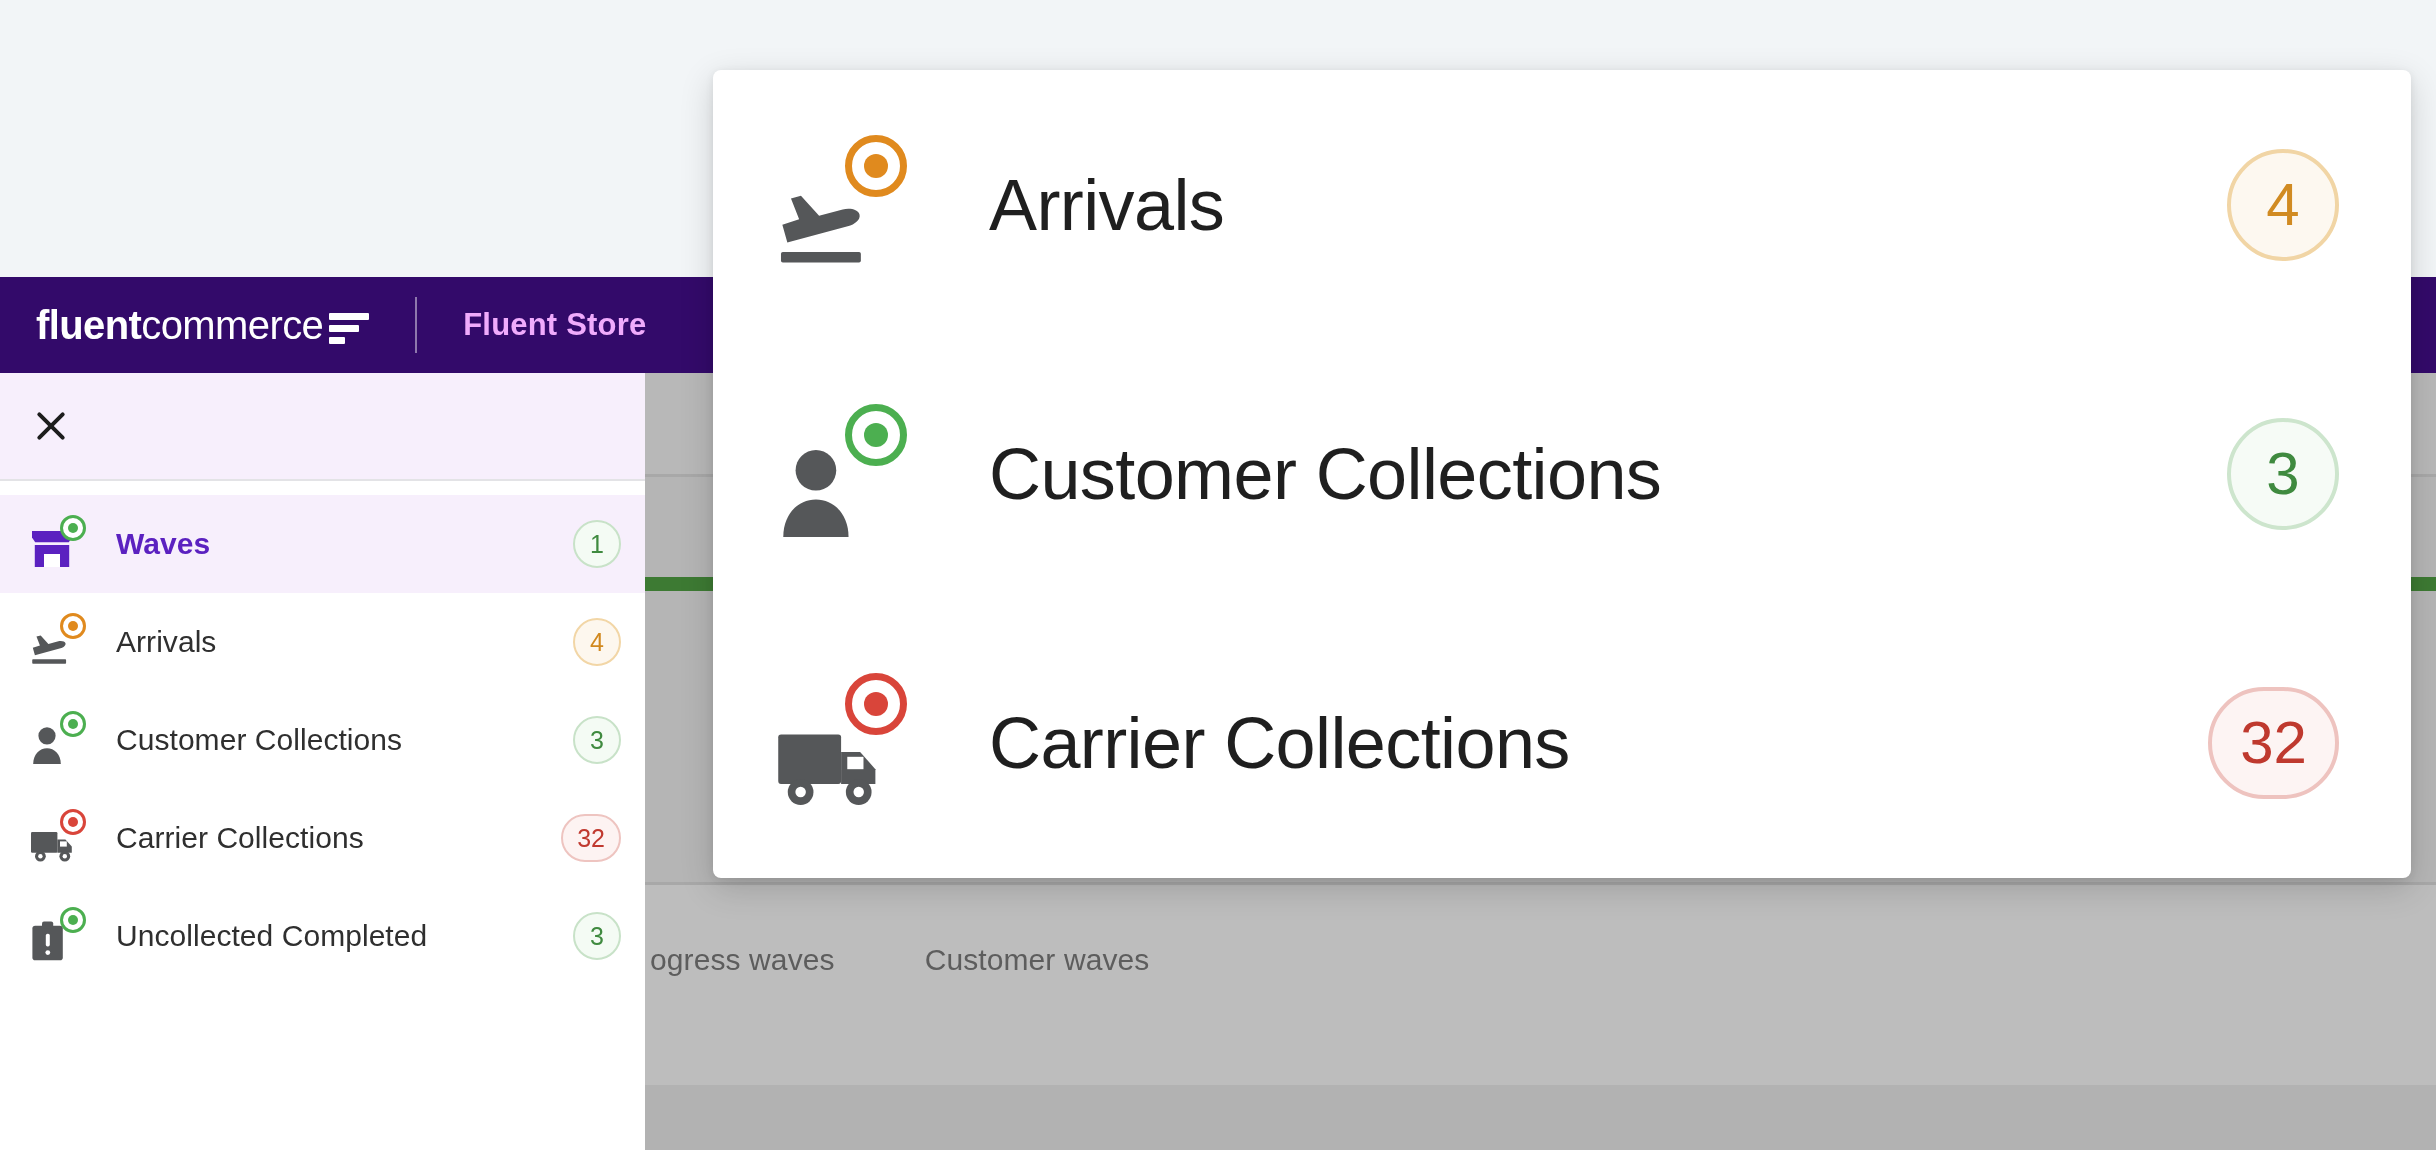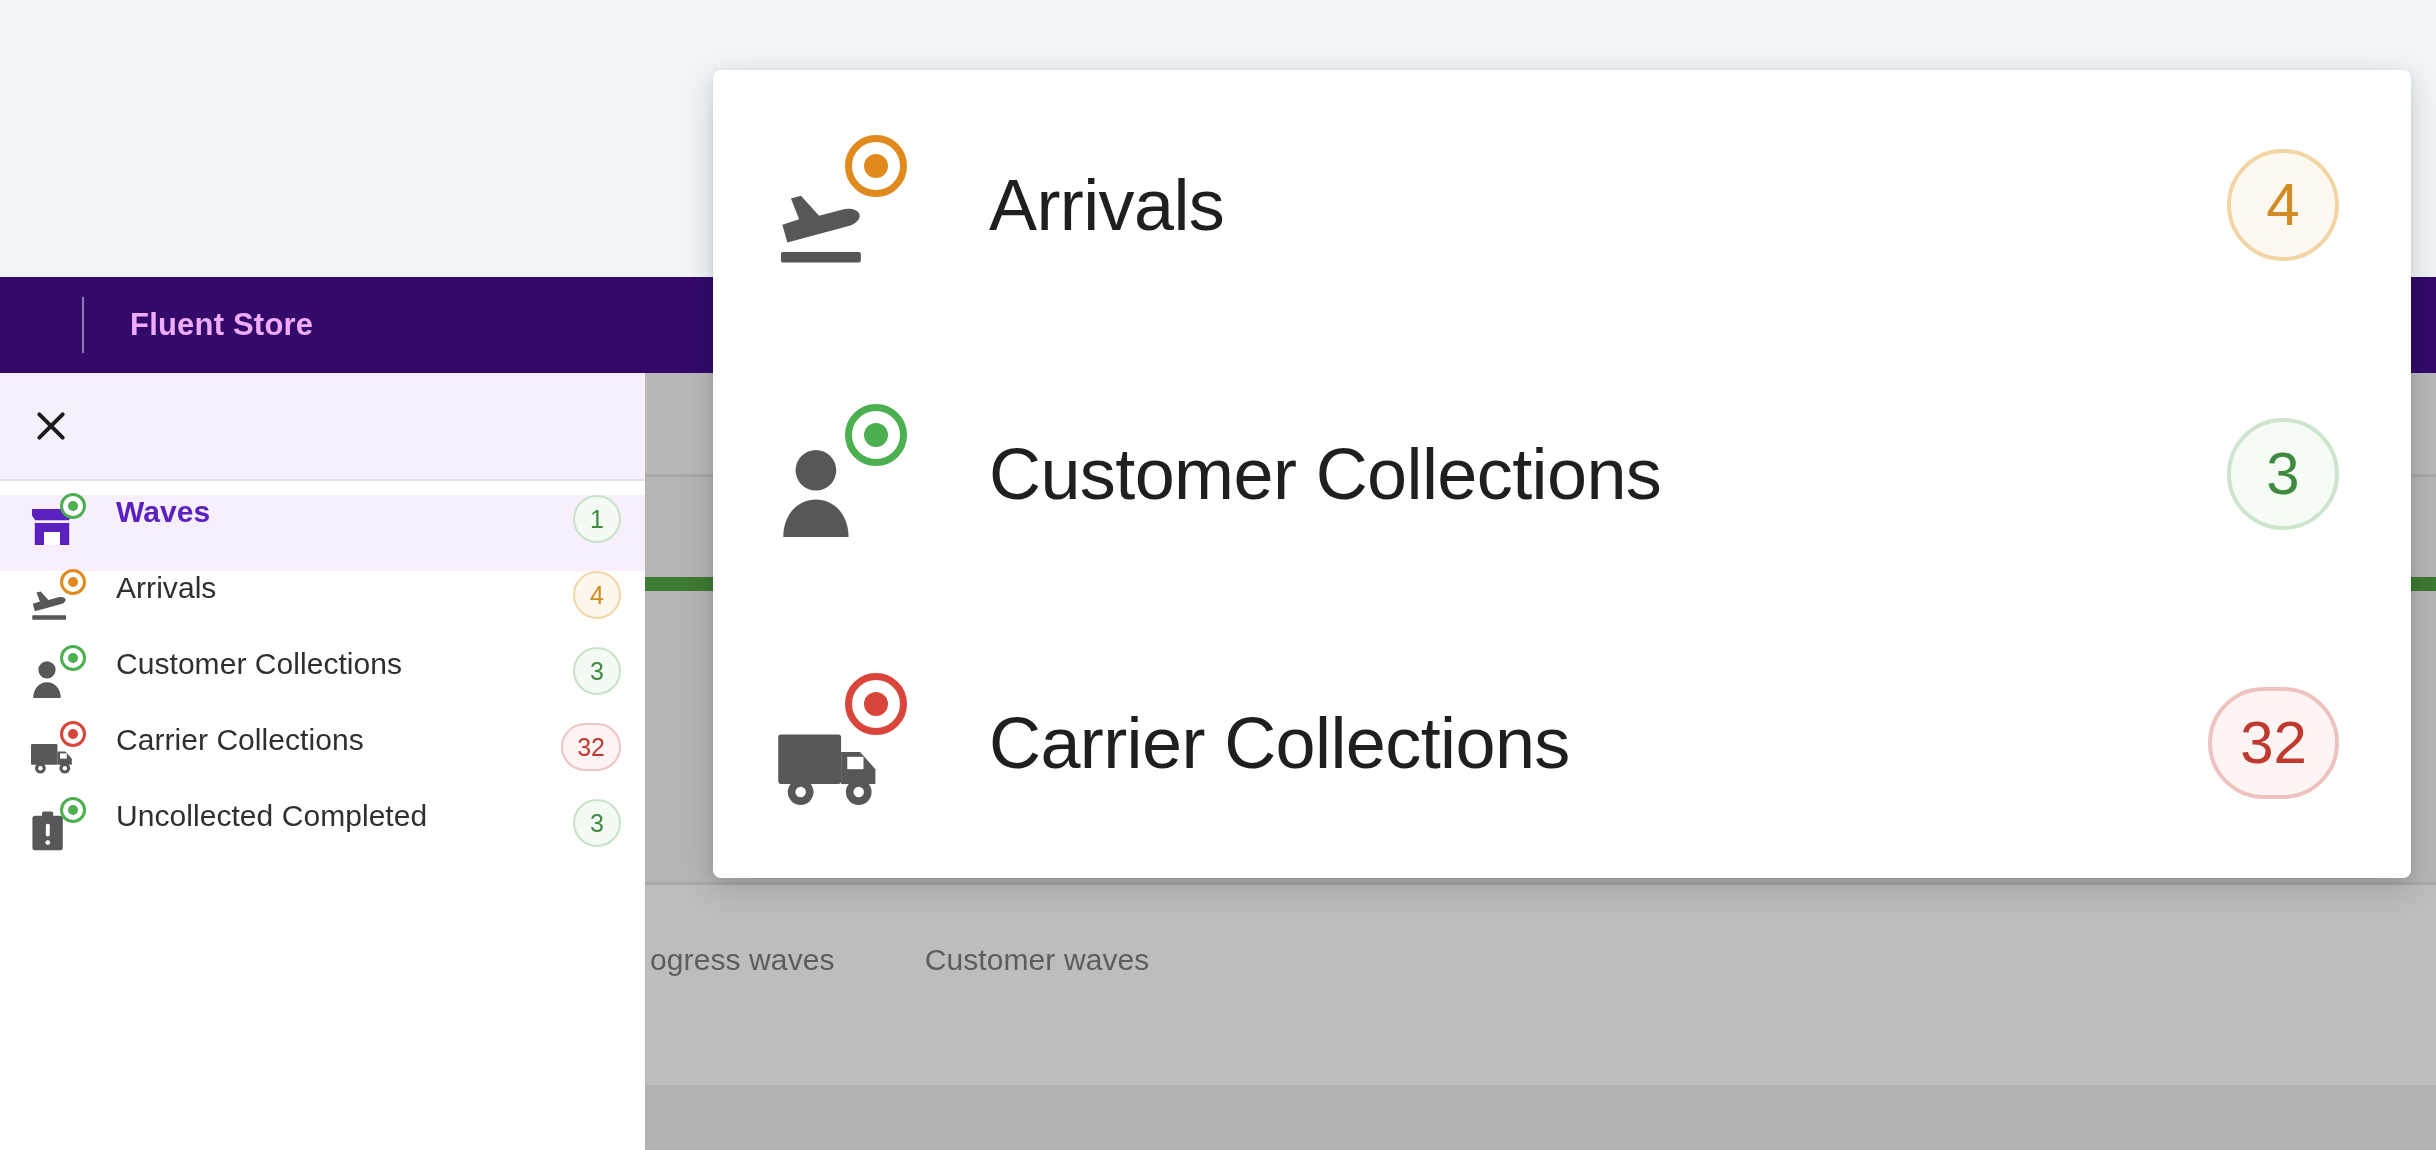--- a/index.html
+++ b/index.html
@@ -183,23 +183,23 @@
     align-items: center;
     justify-content: center;
     cursor: pointer;
   }
   .close-icon svg { display: block; }
 
   .sidebar-spacer { height: 14px; background: #ffffff; }
 
   .nav-item {
     position: relative;
-    height: 76px;
-    display: flex;
-    align-items: flex-start;
+    height: 98px;
+    display: flex;
+    align-items: center;
     padding-left: 28px;
     padding-right: 24px;
     background: #ffffff;
     cursor: pointer;
   }
   .nav-item.active { background: #f7effc; }
 
   .nav-icon {
     position: relative;
     width: 54px;
@@ -353,20 +353,29 @@
     <div class="content-dim-lowerband"></div>
   </div>
 
   <div class="dim-tabs">
     <div class="dim-tab-label">ogress waves</div>
     <div class="dim-tab-label">Customer waves</div>
   </div>
 
   <div class="appbar">
     <div class="appbar-inner">
+      <div class="brand-logo">
+        <span class="brand-strong">fluent</span>
+          <span class="brand-light">commerce</span>
+        <span class="brand-mark">
+            <i></i>
+            <i></i>
+            <i></i>
+          </span>
+      </div>
       <div class="appbar-divider"></div>
       <div class="appbar-store">Fluent Store</div>
     </div>
   </div>
 
   <div class="sidebar">
 
     <div class="sidebar-header">
       <div class="close-icon">
         <svg width="40" height="40" viewBox="0 0 24 24" aria-hidden="true">

